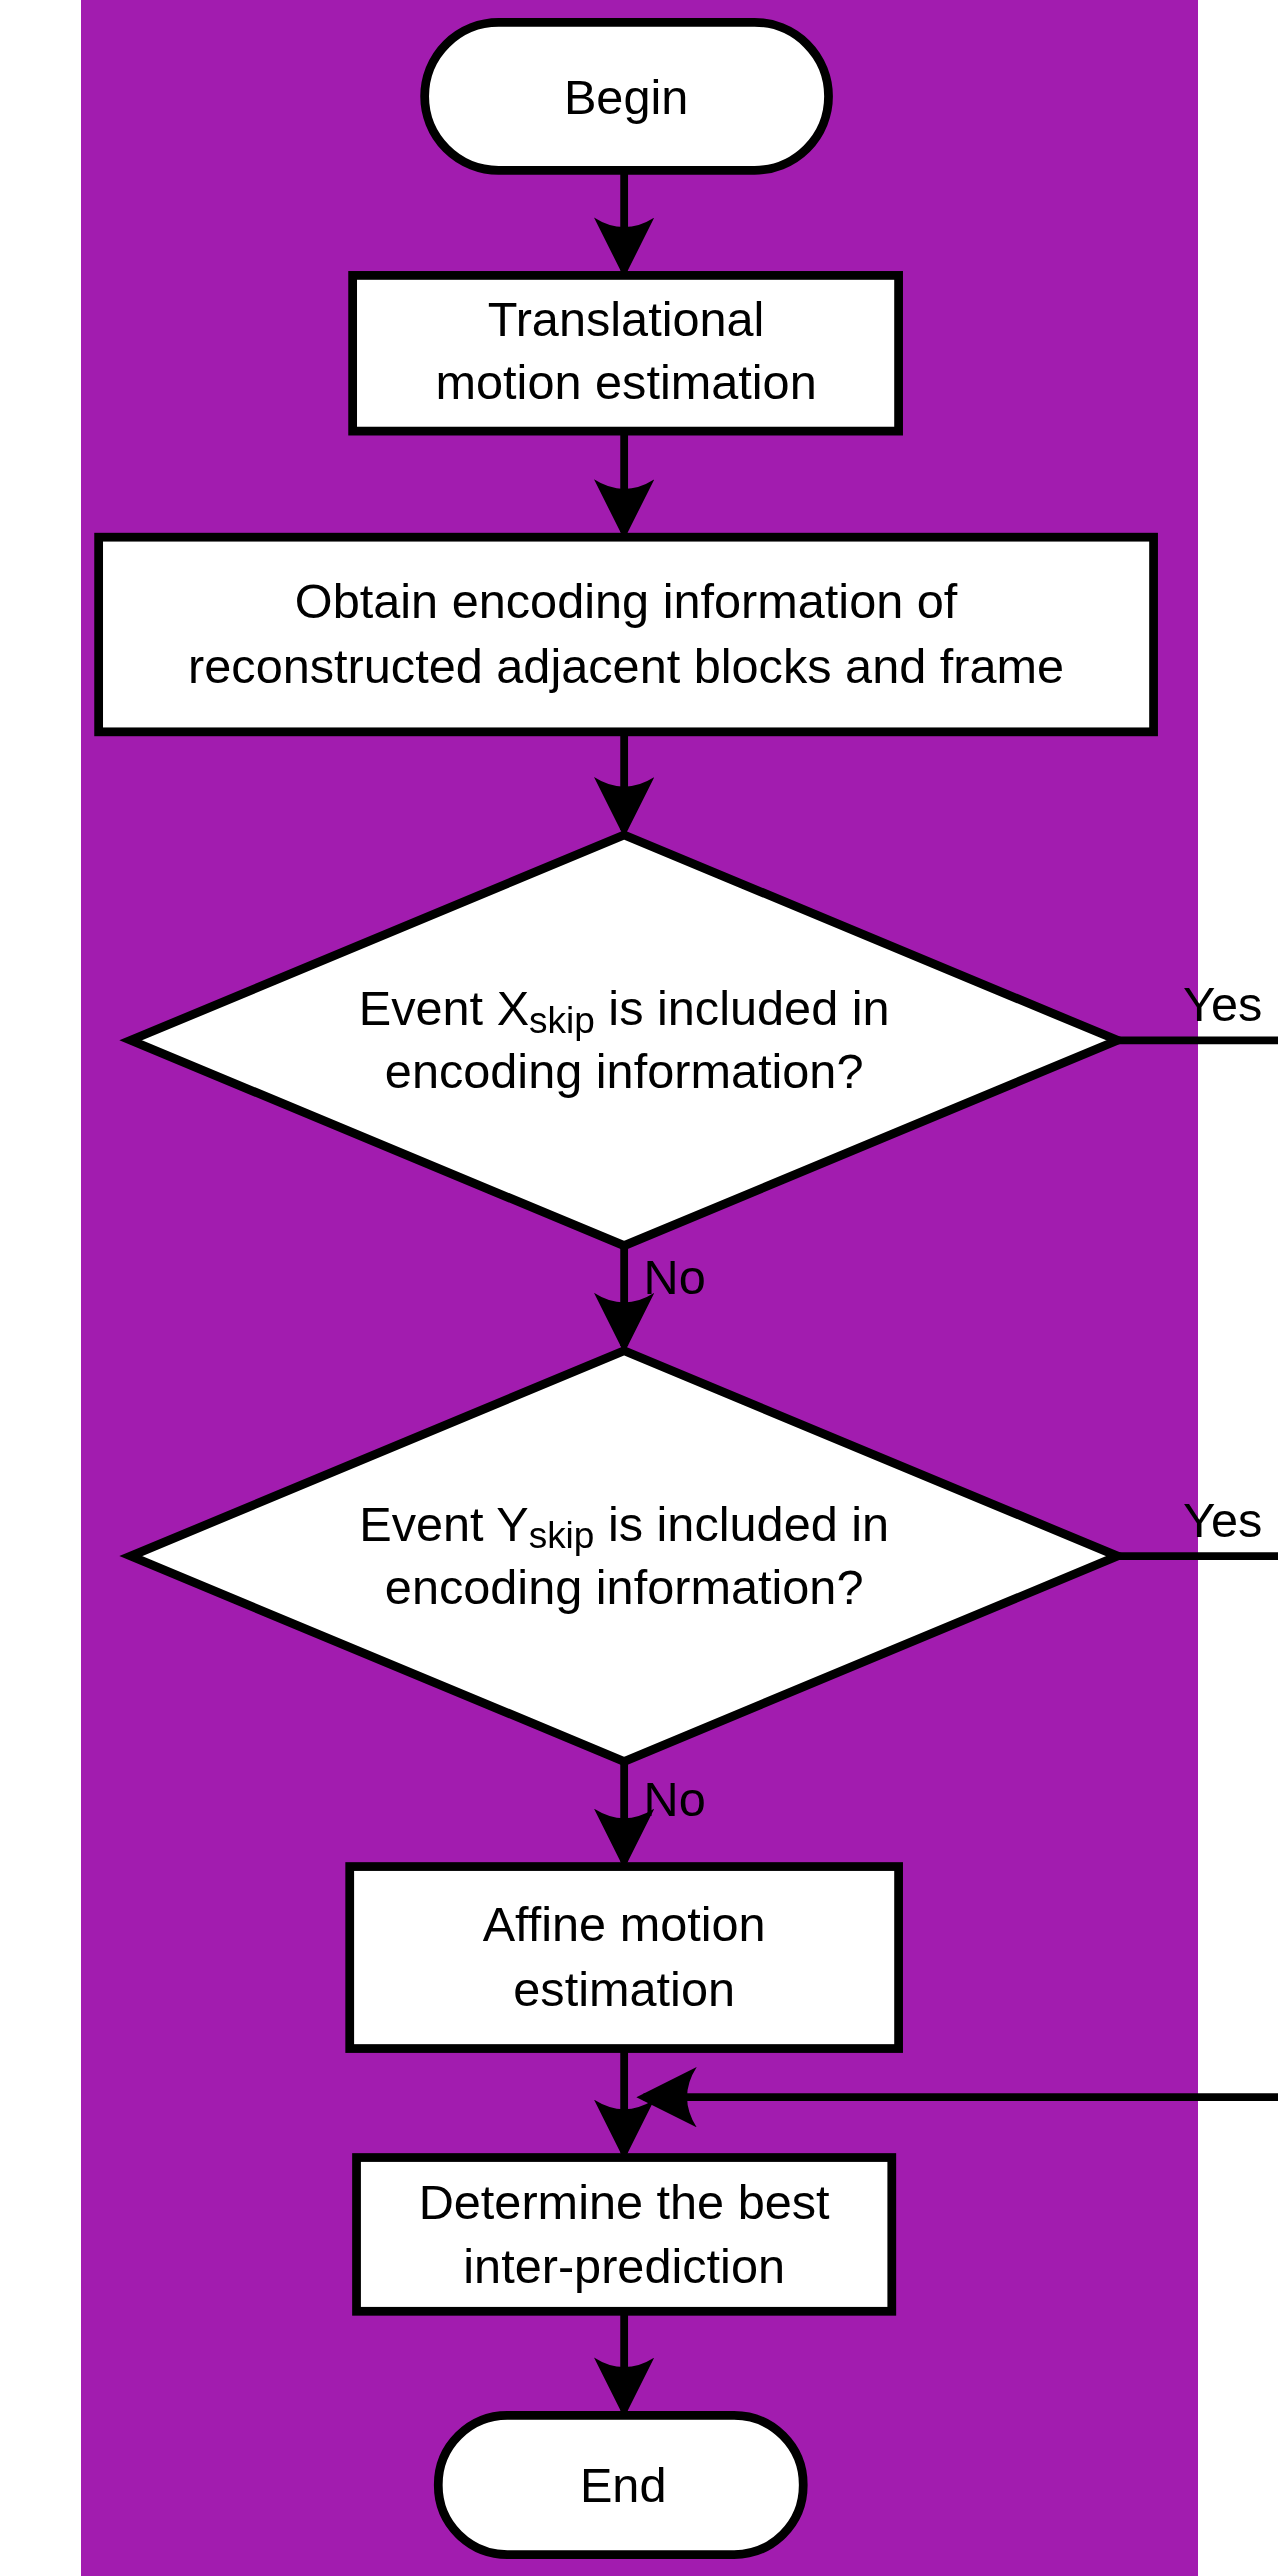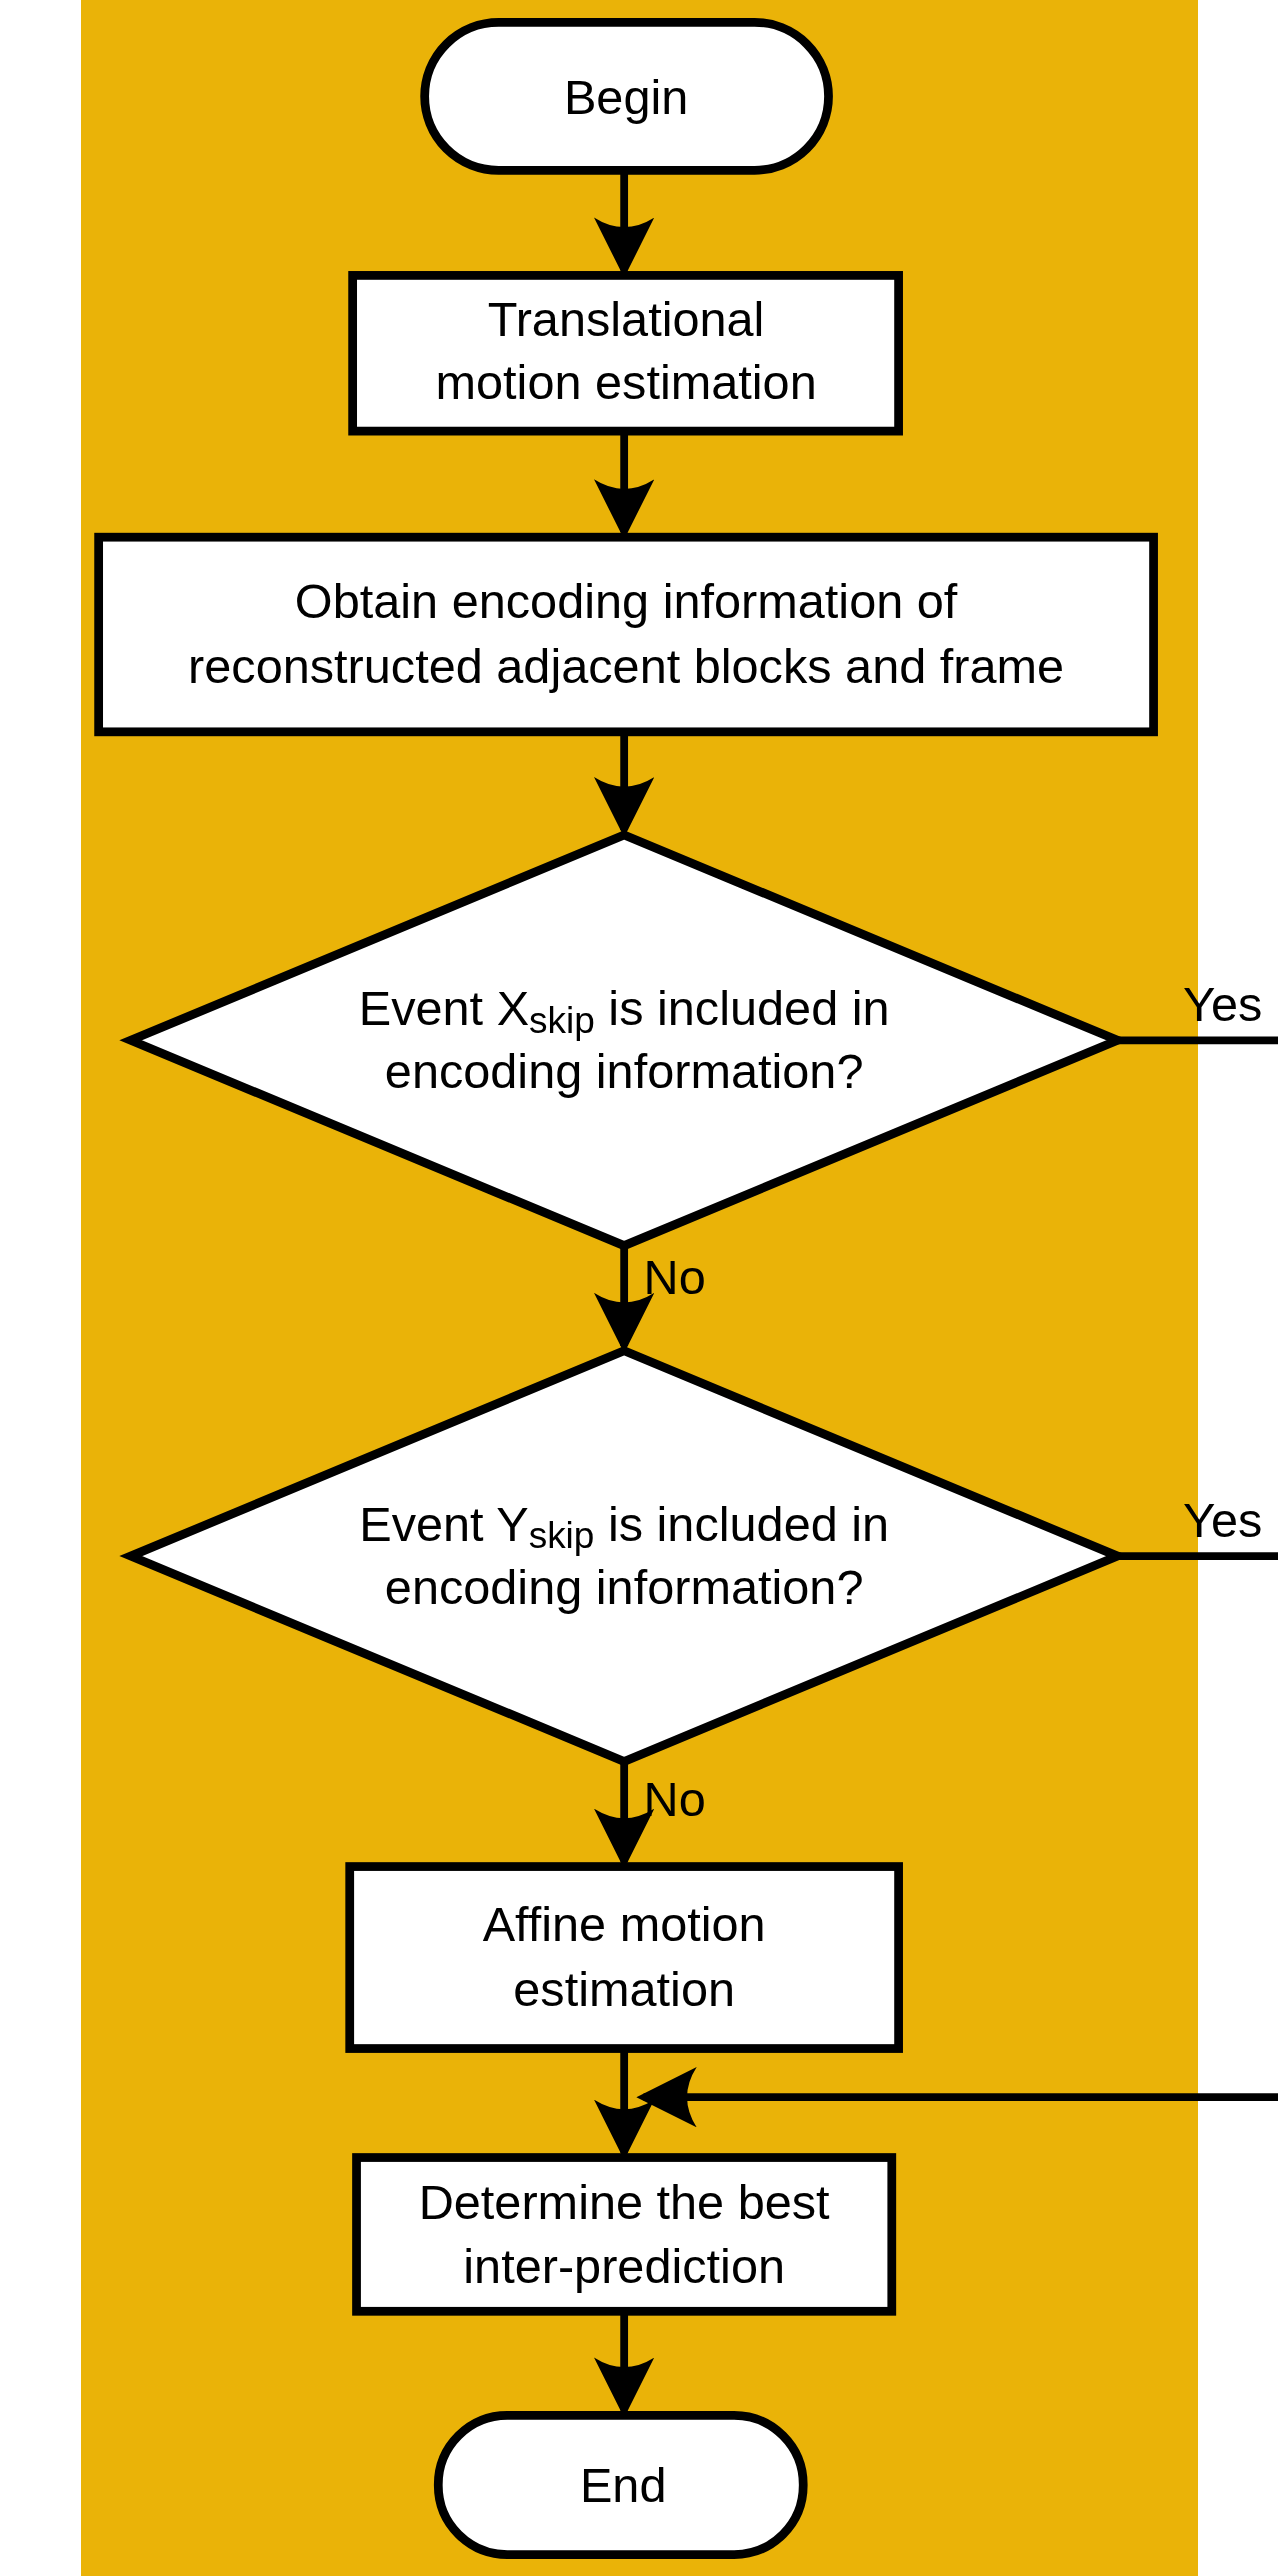--- a/index.html
+++ b/index.html
@@ -4,21 +4,21 @@
 <style>
   html, body {
     margin: 0;
     padding: 0;
     background: #ffffff;
   }
   .stage {
     width: 1117px;
     height: 2576px;
     margin: 0 auto;
-    background: #eab308;
+    background: #a21caf;
   }
   svg {
     display: block;
     width: 1279px;
     height: 2576px;
     font-family: "Liberation Sans", "DejaVu Sans", sans-serif;
   }
   .shape {
     fill: #ffffff;
     stroke: #000000;

